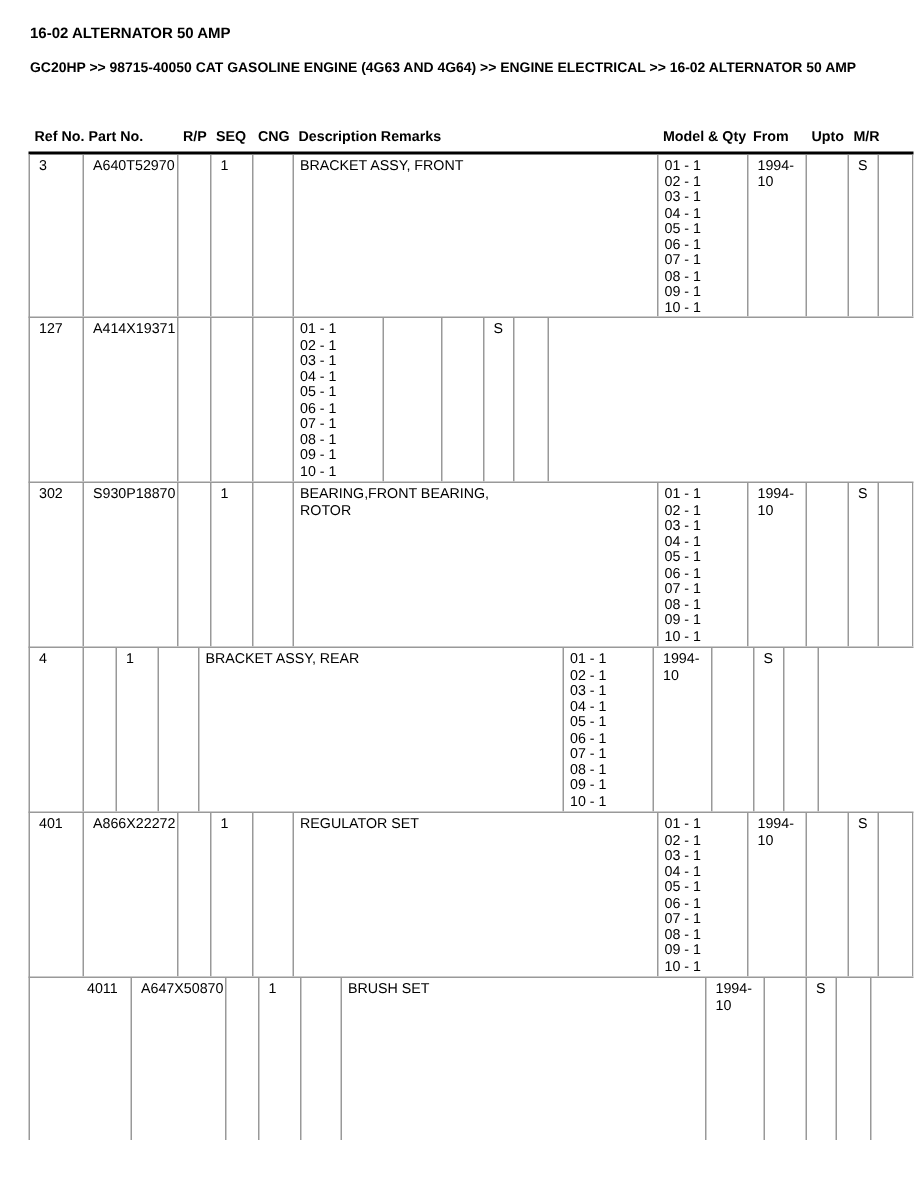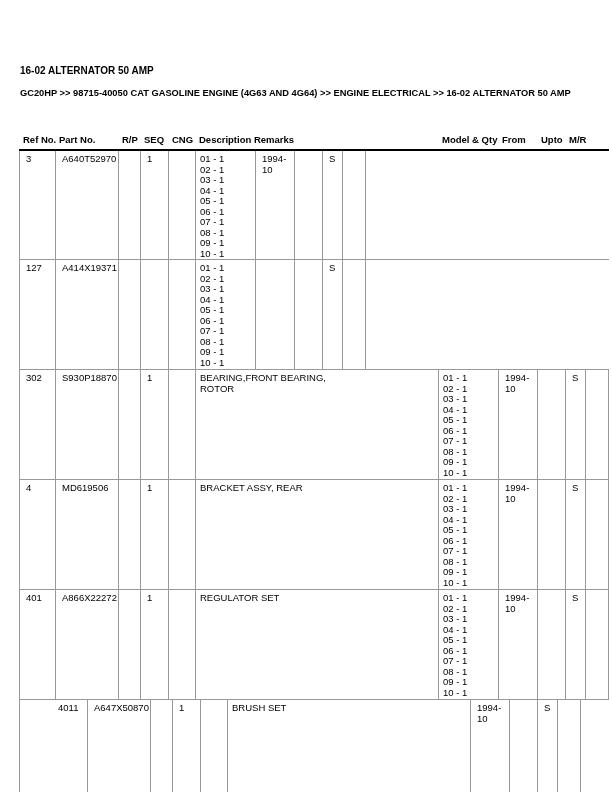--- a/index.html
+++ b/index.html
@@ -2,21 +2,21 @@
 <html><head>
 <meta charset="utf-8">
 <style>
   html,body{margin:0;padding:0;}
   body{
     width:612px;height:792px;position:relative;overflow:hidden;
     background:#ffffff;color:#000000;
     font-family:"Liberation Sans",sans-serif;
     -webkit-font-smoothing:antialiased;
   }
-  .abs{position:absolute;margin-top:48px;}
+  .abs{position:absolute;}
   .title{left:20px;top:17px;font-weight:700;font-size:10px;white-space:nowrap;}
   .breadcrumb{left:20px;top:40px;font-weight:700;font-size:9.3px;white-space:nowrap;}
 
   .thead{left:19px;top:86px;display:flex;padding-left:1px;font-weight:700;font-size:9.5px;}
   .hcell{flex:0 0 auto;white-space:nowrap;overflow:visible;padding-left:3px;box-sizing:border-box;}
 
   .hrule{left:19px;top:101px;width:590px;height:2px;background:#000000;}
 
   .tbody{left:19px;top:103px;width:590px;}
   .row{
@@ -60,20 +60,21 @@
 <div class="abs hrule"></div>
 
 <div class="abs tbody">
 
   <div class="row r0">
     <div class="cell w0">3</div>
     <div class="cell w1">A640T52970</div>
     <div class="cell w2"></div>
     <div class="cell w3">1</div>
     <div class="cell w4"></div>
+    <div class="cell w5 lines">BRACKET ASSY, FRONT</div>
     <div class="cell w6 lines">01 - 1
 02 - 1
 03 - 1
 04 - 1
 05 - 1
 06 - 1
 07 - 1
 08 - 1
 09 - 1
 10 - 1</div>
@@ -124,21 +125,20 @@
 09 - 1
 10 - 1</div>
     <div class="cell w7">1994-10</div>
     <div class="cell w8"></div>
     <div class="cell w9">S</div>
     <div class="cell w10"></div>
   </div>
 
   <div class="row r3">
     <div class="cell w0">4</div>
-    <div class="cell w1">MD619506</div>
     <div class="cell w2"></div>
     <div class="cell w3">1</div>
     <div class="cell w4"></div>
     <div class="cell w5 lines">BRACKET ASSY, REAR</div>
     <div class="cell w6 lines">01 - 1
 02 - 1
 03 - 1
 04 - 1
 05 - 1
 06 - 1

